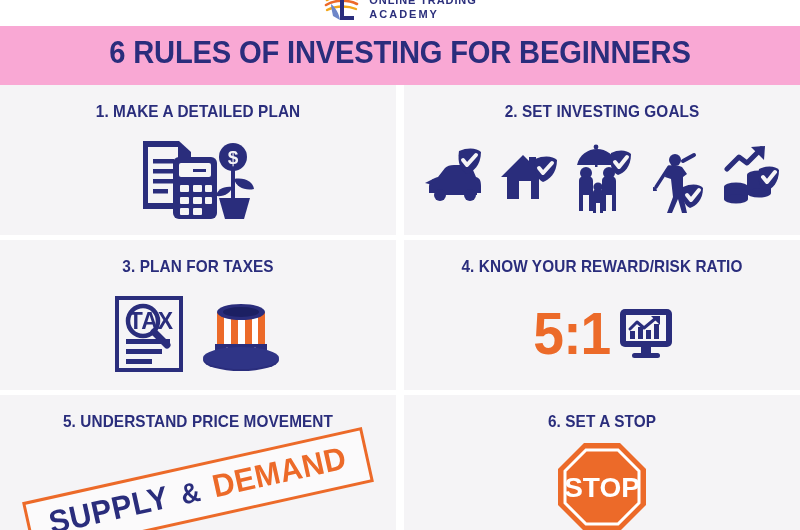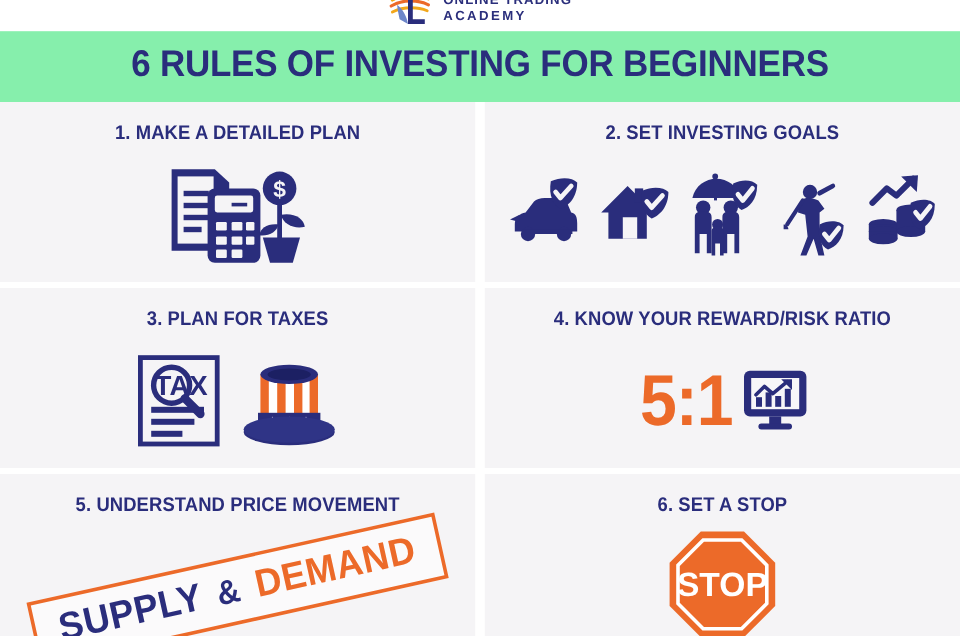--- a/index.html
+++ b/index.html
@@ -11,21 +11,21 @@
     height: 530px;
     overflow: hidden;
     background: #ffffff;
     font-family: "Liberation Sans", sans-serif;
     -webkit-font-smoothing: antialiased;
   }
   #page {
     position: relative;
     width: 800px;
     height: 391px;
-    background: #86efac;
+    background: #f9a8d4;
   }
 
   
   #logo-bar {
     position: absolute;
     left: 0; top: 0;
     width: 800px; height: 26px;
     display: flex;
     align-items: flex-start;
     justify-content: center;

